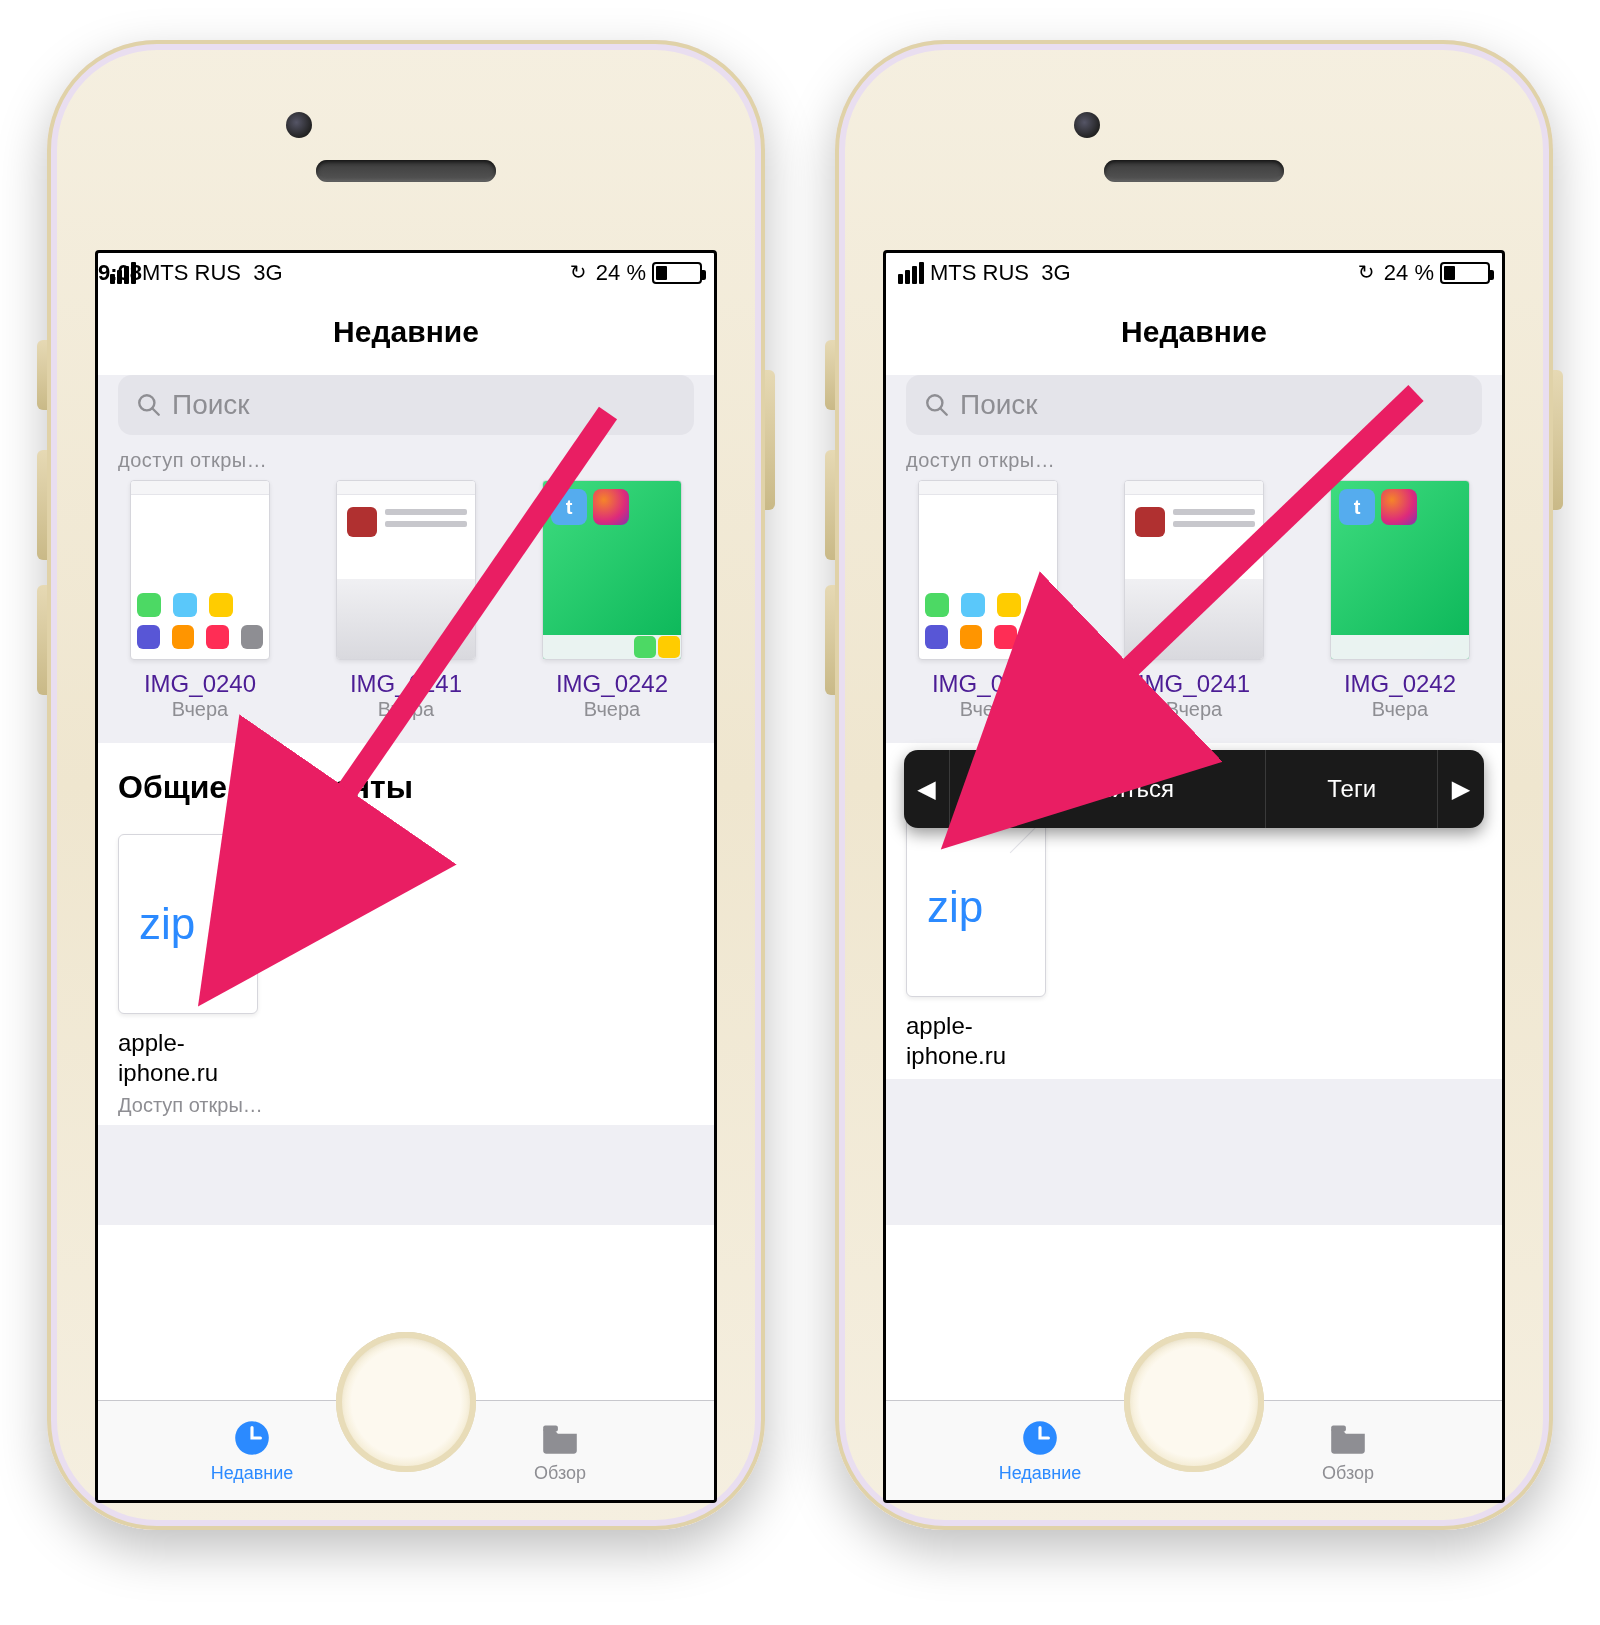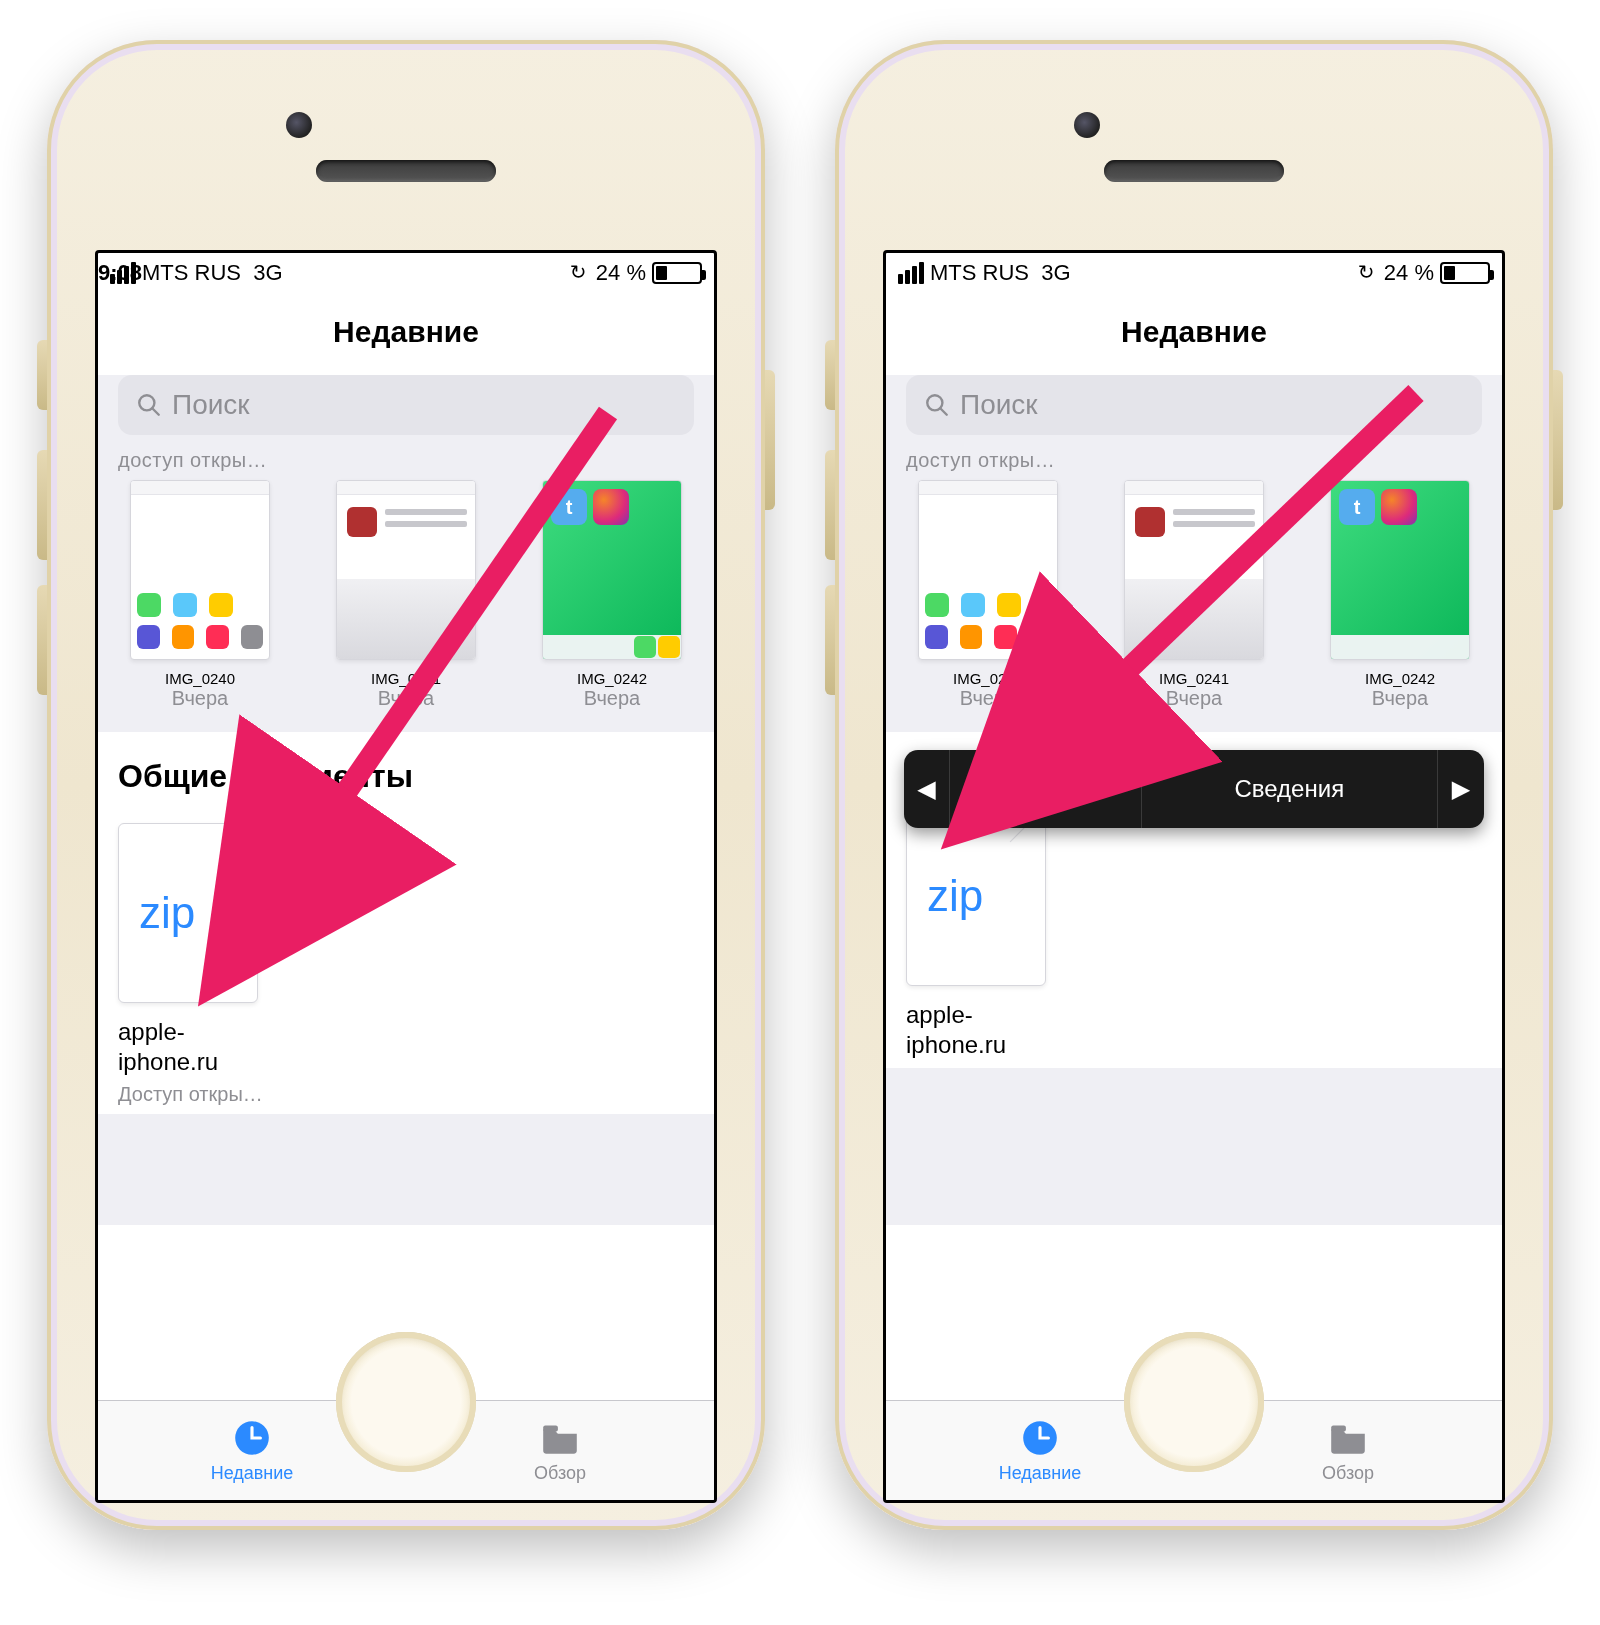--- a/index.html
+++ b/index.html
@@ -140,21 +140,21 @@
   .thumb .row{position:absolute;left:6px;right:6px;display:flex;gap:12px;}
   .thumb .dot{width:24px;height:24px;border-radius:6px;}
   .thumb .tw{
     position:absolute;top:8px;left:8px;width:36px;height:36px;border-radius:8px;
     background:#55acee;color:#fff;font-weight:700;display:flex;align-items:center;justify-content:center;font-size:20px;
   }
   .thumb .ig{
     position:absolute;top:8px;left:50px;width:36px;height:36px;border-radius:8px;
     background:radial-gradient(circle at 30% 30%,#f58529,#dd2a7b 60%,#8134af);
   }
-  .thumb .name {font-size:15px;color:#000000;white-space:nowrap;}
+  .thumb .name {font-size:24px;color:#4c1d95;white-space:nowrap;}
   .thumb .date {font-size:20px;color:#8e8e93;}
 
   .panel {
     background:#fff;
     padding: 26px 20px 8px;
   }
   .panel h2 {
     font-size: 32px; font-weight: 800; color:#000; margin-bottom: 28px;
   }
   .zip {
@@ -446,25 +446,25 @@
             <span>iphone.ru</span>
           </div>
         </div>
       </div>
     </div>
 
     <div class="popover">
       <div class="pbtn ar">
           <span>◀</span>
         </div>
+      <div class="pbtn" style="flex:3">
+          <span>Поделиться</span>
+        </div>
       <div class="pbtn" style="flex:1.4">
           <span>Теги</span>
-        </div>
-      <div class="pbtn" style="flex:2.4">
-          <span>Сведения</span>
         </div>
       <div class="pbtn ar">
           <span>▶</span>
         </div>
     </div>
 
     <div class="tabbar">
       <div class="tab active">
         <svg viewBox="0 0 40 40">
             <circle cx="20" cy="20" r="16" fill="#2b8aff"></circle>

